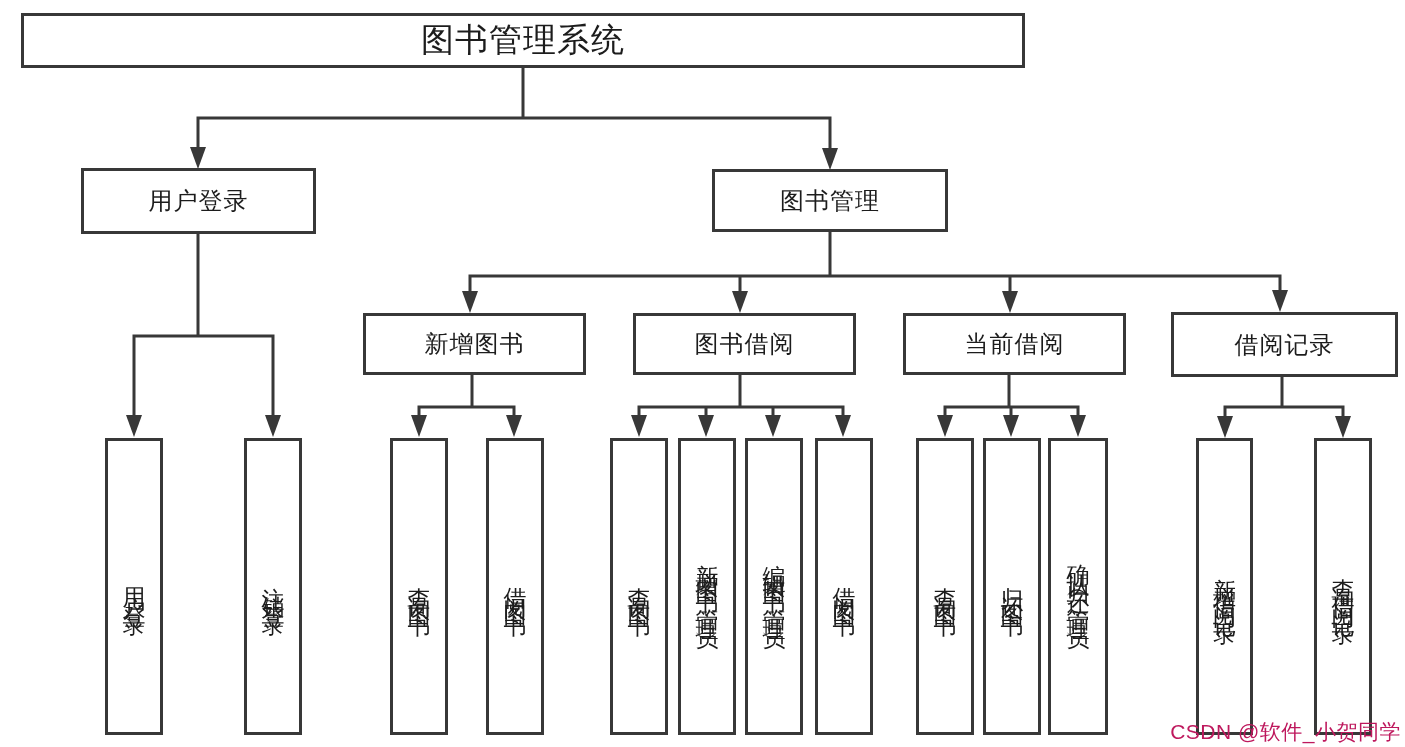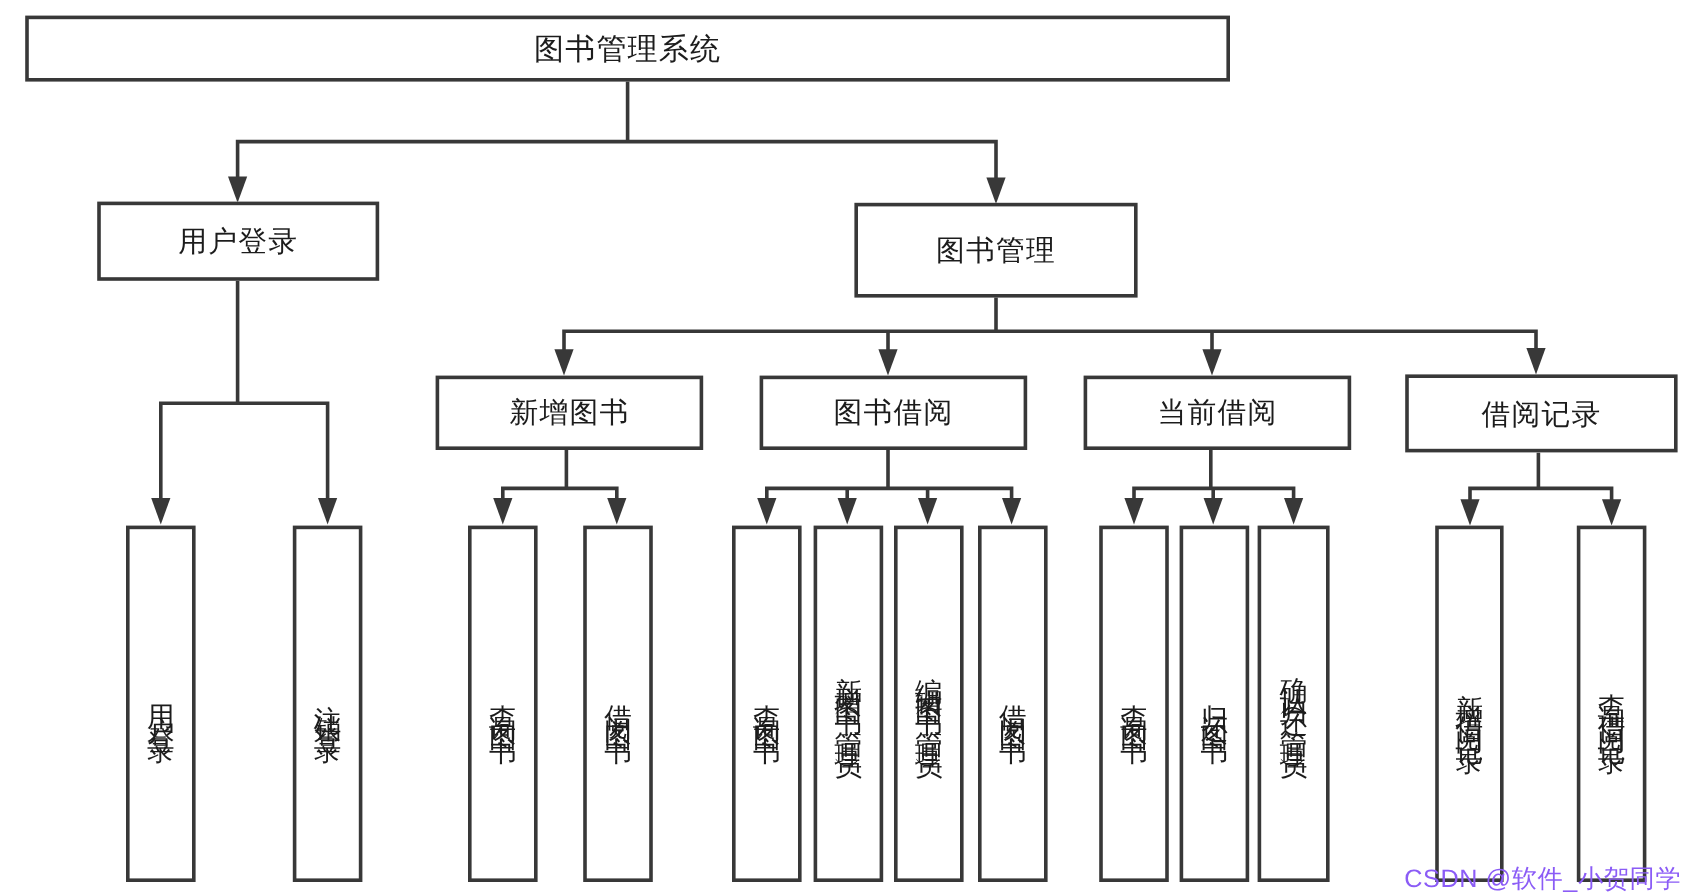--- a/index.html
+++ b/index.html
@@ -22,21 +22,21 @@
     border: 3px solid #383838;
     background: #ffffff;
     display: flex;
     align-items: center;
     justify-content: center;
     font-size: 24px;
     color: #1c1c1c;
     letter-spacing: 1px;
     z-index: 2;
   }
-  .hbox.root { font-size: 25px; }
+  .hbox.root { font-size: 33px; }
   .vbox {
     position: absolute;
     box-sizing: border-box;
     border: 3px solid #383838;
     background: #ffffff;
     top: 438px;
     width: 58px;
     height: 297px;
     display: flex;
     align-items: center;
@@ -50,21 +50,21 @@
     letter-spacing: 9px;
     color: #1c1c1c;
     white-space: nowrap;
     line-height: 1;
   }
   .watermark {
     position: absolute;
     right: 4px;
     bottom: 1px;
     font-size: 21px;
-    color: #8b5cf6;
+    color: #be185d;
     z-index: 5;
     letter-spacing: 0.5px;
   }
 </style>
 </head>
 <body>
 
 <div class="canvas">
 
   <svg class="connectors" viewBox="0 0 1405 747" xmlns="http://www.w3.org/2000/svg">
@@ -110,21 +110,21 @@
     </g>
   </svg>
 
   <div class="hbox root" style="left:21px; top:13px; width:1004px; height:55px;">
     <span>图书管理系统</span>
   </div>
 
   <div class="hbox" style="left:81px; top:168px; width:235px; height:66px;">
     <span>用户登录</span>
   </div>
-  <div class="hbox" style="left:712px; top:169px; width:236px; height:79px;">
+  <div class="hbox" style="left:712px; top:169px; width:236px; height:63px;">
     <span>图书管理</span>
   </div>
 
   <div class="hbox" style="left:363px; top:313px; width:223px; height:62px;">
     <span>新增图书</span>
   </div>
   <div class="hbox" style="left:633px; top:313px; width:223px; height:62px;">
     <span>图书借阅</span>
   </div>
   <div class="hbox" style="left:903px; top:313px; width:223px; height:62px;text-align:right;">

